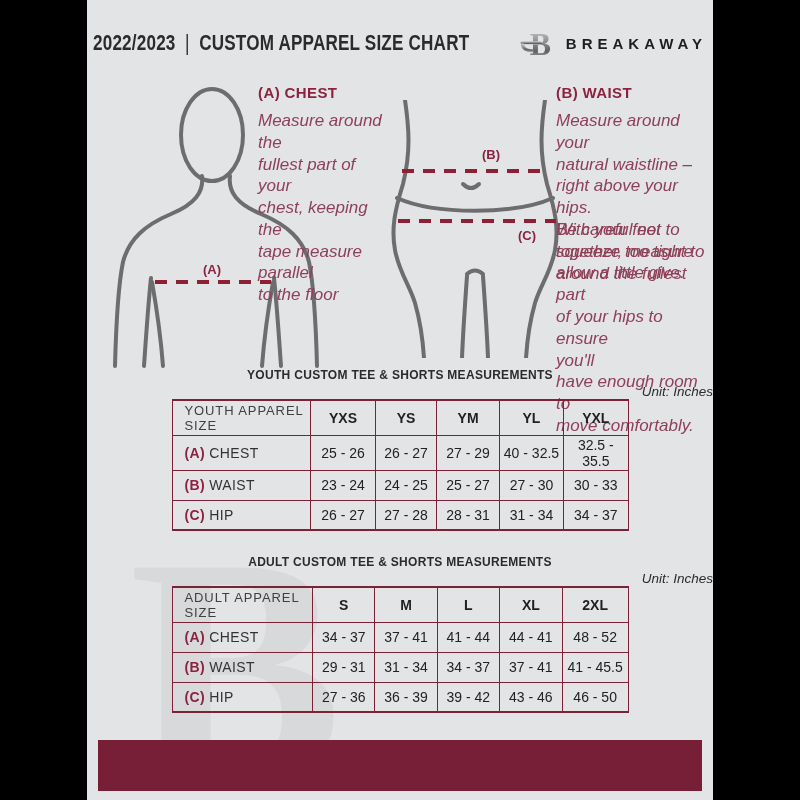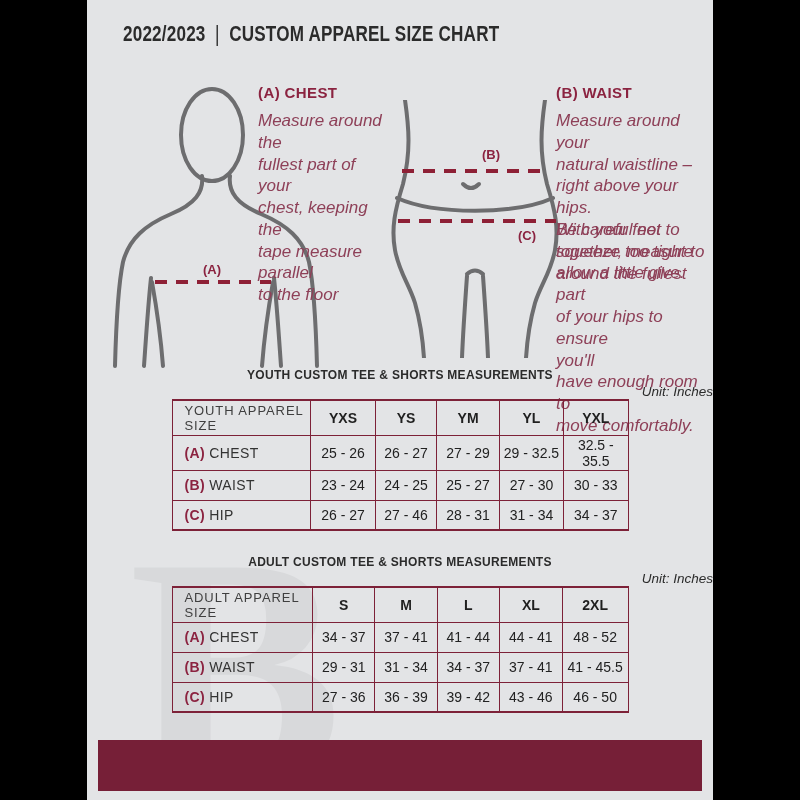--- a/index.html
+++ b/index.html
@@ -8,21 +8,21 @@
     background:var(--canvas-black,#000);
     font-family:"Liberation Sans", sans-serif;
   }
   .page {
     position:absolute; left:87px; top:0; width:626px; height:800px;
     background:var(--page-bg,#e3e4e6); overflow:hidden;
   }
   
   .top-header {
     position:absolute; top:24px; left:0; width:100%; box-sizing:border-box;
-    padding:0 36px; display:flex; justify-content:space-between; align-items:center;
+    padding:0 6px; display:flex; justify-content:space-between; align-items:center;
   }
   .header-title {
     font-weight:bold; font-size:18px; color:var(--text-dark,#2b2b2b);
     white-space:nowrap; transform:scale(.95,1.22); transform-origin:left center;
     letter-spacing:.2px;
   }
   .pipe { font-weight:400; margin:0 10px; color:var(--text-dark,#2b2b2b); }
   .brand { display:flex; align-items:center; gap:6px; }
   .brand-name {
     font-weight:bold; font-size:15px; letter-spacing:5px;
@@ -86,20 +86,36 @@
 </style>
 </head>
 <body>
 
 <div class="page">
 
   <header class="top-header">
     <div class="header-title">
       <span>2022/2023</span><span class="pipe">|</span><span>CUSTOM APPAREL SIZE CHART</span>
     </div>
+    <div class="brand">
+      <svg width="42" height="38" viewBox="0 0 46 40">
+        <defs>
+          <linearGradient id="lg" x1="0" y1="0" x2="0" y2="1">
+            <stop offset="0" stop-color="#d0d1d3"></stop>
+            <stop offset="0.45" stop-color="#8a8b8d"></stop>
+            <stop offset="0.7" stop-color="#5f6062"></stop>
+            <stop offset="1" stop-color="#c3c4c6"></stop>
+          </linearGradient>
+        </defs>
+        <text x="13" y="33" font-family="'Liberation Serif',serif" font-size="35" font-weight="bold" fill="url(#lg)">B</text>
+        <rect x="3" y="18" width="23" height="3.6" rx="1.2" fill="url(#lg)"></rect>
+        <path d="M3,20.5 C3,27 9,30.5 17,30.5 L17,27 C10,27 6.5,24.5 6.5,20.5 Z" fill="url(#lg)"></path>
+      </svg>
+      <span class="brand-name">BREAKAWAY</span>
+    </div>
   </header>
 
   <section class="figures">
 
     <svg class="fig fig-torso" width="210" height="290" viewBox="0 0 210 290">
       <ellipse class="sil" cx="101" cy="57" rx="31" ry="46"></ellipse>
       <path class="sil" d="M91,98 C93,114 84,126 60,136 C34,147 18,161 12,184 C7,208 5,250 4,288"></path>
       <path class="sil" d="M119,98 C117,114 126,126 150,136 C176,147 192,161 198,184 C203,208 205,250 206,288"></path>
       <path class="sil" d="M40,200 C37,228 35,260 33,288"></path>
       <path class="sil" d="M41,204 C46,232 50,262 52,288"></path>
@@ -172,35 +188,35 @@
           <th class="size">YL</th>
           <th class="size">YXL</th>
         </tr>
       </thead>
       <tbody>
         <tr>
           <td class="rowlabel"><span class="prefix">(A)</span><span>CHEST</span></td>
           <td class="val">25 - 26</td>
           <td class="val">26 - 27</td>
           <td class="val">27 - 29</td>
-          <td class="val">29 - 32.5</td>
+          <td class="val">40 - 32.5</td>
           <td class="val">32.5 - 35.5</td>
         </tr>
         <tr>
           <td class="rowlabel"><span class="prefix">(B)</span><span>WAIST</span></td>
           <td class="val">23 - 24</td>
           <td class="val">24 - 25</td>
           <td class="val">25 - 27</td>
           <td class="val">27 - 30</td>
           <td class="val">30 - 33</td>
         </tr>
         <tr>
           <td class="rowlabel"><span class="prefix">(C)</span><span>HIP</span></td>
           <td class="val">26 - 27</td>
-          <td class="val">27 - 46</td>
+          <td class="val">27 - 28</td>
           <td class="val">28 - 31</td>
           <td class="val">31 - 34</td>
           <td class="val">34 - 37</td>
         </tr>
       </tbody>
     </table>
   </section>
 
   <section class="table-block tb-adult">
     <div class="tb-title">ADULT CUSTOM TEE &amp; SHORTS MEASUREMENTS</div>

